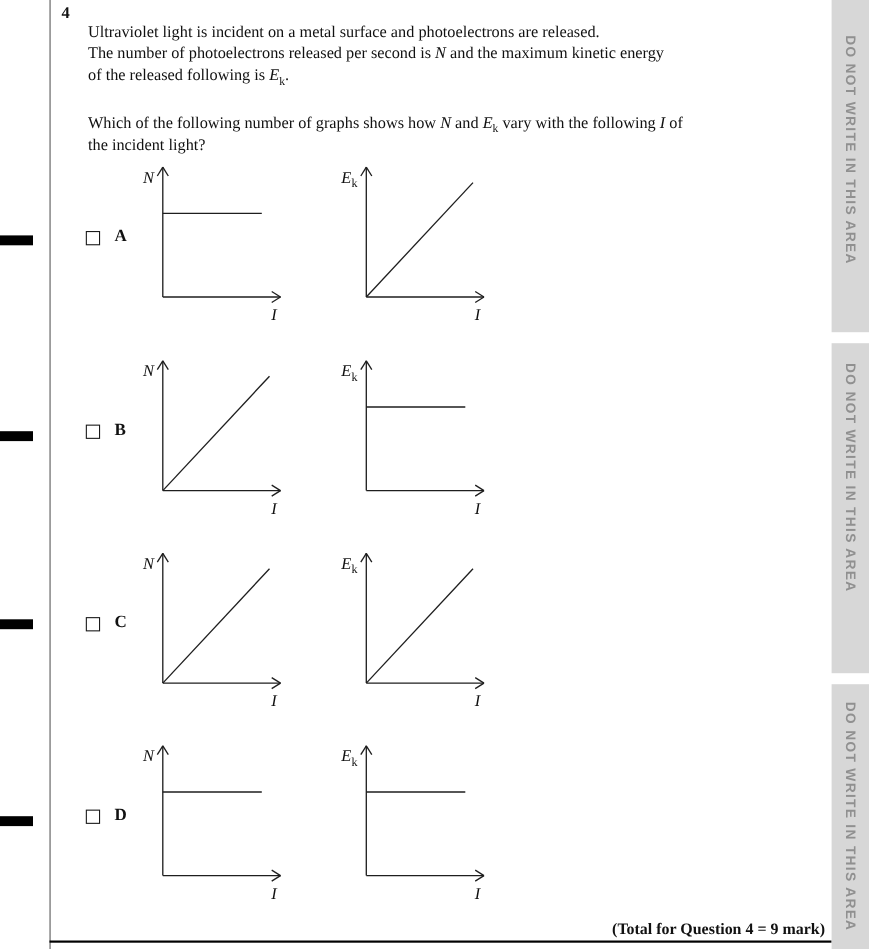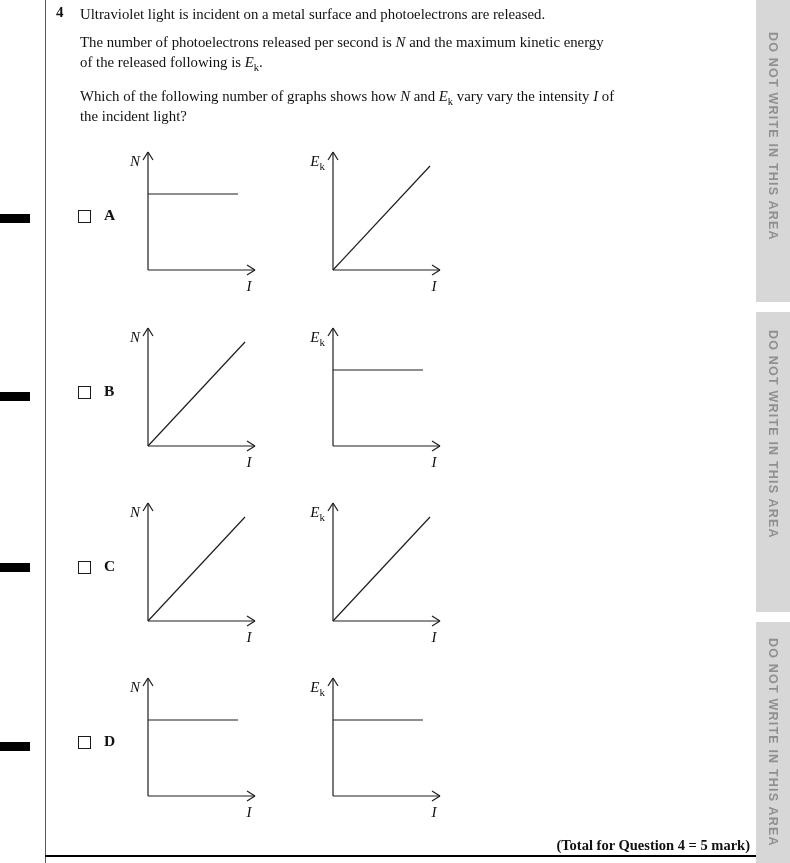--- a/index.html
+++ b/index.html
@@ -17,21 +17,21 @@
   }
   .bind-mark {
     position:absolute; left:0; width:30px; height:9px; background:#000;
   }
   .qnum {
     position:absolute; left:56px; top:4px;
     font-weight:bold; font-size:15px;
   }
   .qtext {
     position:absolute; left:80px; width:640px;
-    font-size:14.8px; line-height:19.5px;
+    font-size:14.8px; line-height:19.5px;margin-top:16px;
   }
   .it { font-style:italic; }
   sub { font-size:10.5px; line-height:0; }
   .option-row { position:absolute; left:60px; width:650px; height:172px; }
   .checkbox {
     position:absolute; left:18px; top:68px; width:13px; height:13px;
     border:1.3px solid #1a1a1a; background:#fff; display:inline-block;
   }
   .option-letter {
     position:absolute; left:44px; top:64px;
@@ -77,22 +77,22 @@
 
 <div class="bind-mark" style="top:214px"></div>
 <div class="bind-mark" style="top:392px"></div>
 <div class="bind-mark" style="top:563px"></div>
 <div class="bind-mark" style="top:742px"></div>
 
 <div class="vrule"></div>
 
 <span class="qnum">4</span>
 <div class="qtext" style="top:5px"><span>Ultraviolet light is incident on a metal surface and photoelectrons are released.</span></div>
-<div class="qtext" style="top:33px"><span>The number of photoelectrons released per second is </span><span class="it">N</span><span> and the maximum kinetic energy</span><br><span>of the released following is </span><span class="it">E</span><sub>k</sub><span>.</span></div>
-<div class="qtext" style="top:87px"><span>Which of the following number of graphs shows how </span><span class="it">N</span><span> and </span><span class="it">E</span><sub>k</sub><span> vary vary the intensity </span><span class="it">I</span><span> of</span><br><span>the incident light?</span></div>
+<div class="qtext" style="top:24px"><span>The number of photoelectrons released per second is </span><span class="it">N</span><span> and the maximum kinetic energy</span><br><span>of the released following is </span><span class="it">E</span><sub>k</sub><span>.</span></div>
+<div class="qtext" style="top:87px"><span>Which of the following number of graphs shows how </span><span class="it">N</span><span> and </span><span class="it">E</span><sub>k</sub><span> vary with the following </span><span class="it">I</span><span> of</span><br><span>the incident light?</span></div>
 
 <div id="options">
     <div class="option-row" style="top: 142px;">
       <span class="checkbox"></span>
       <span class="option-letter">A</span>
       <svg width="175" height="152" viewBox="0 0 175 152" class="graph" style="left: 50px;">
         <line x1="38" y1="128" x2="38" y2="10"></line>
         <line x1="33" y1="18" x2="38" y2="10"></line>
         <line x1="43" y1="18" x2="38" y2="10"></line>
         <line x1="38" y1="128" x2="145" y2="128"></line>
@@ -187,21 +187,21 @@
         <line x1="38" y1="128" x2="145" y2="128"></line>
         <line x1="137" y1="123" x2="145" y2="128"></line>
         <line x1="137" y1="133" x2="145" y2="128"></line>
         <line x1="38" y1="52" x2="128" y2="52"></line>
         <text x="30" y="24" text-anchor="end" class="axis-label">E<tspan dy="4" class="sub-label">k</tspan></text>
         <text x="139" y="149" text-anchor="middle" class="axis-label">I</text>
       </svg>
     </div>
   </div>
 
-<div class="footer-total">(Total for Question 4 = 5 mark)</div>
+<div class="footer-total">(Total for Question 4 = 9 mark)</div>
 <div class="bottom-line"></div>
 
 <div class="sidebar-seg seg-1">
   <span class="sidebar-text">DO NOT WRITE IN THIS AREA</span>
 </div>
 <div class="sidebar-seg seg-2">
   <span class="sidebar-text">DO NOT WRITE IN THIS AREA</span>
 </div>
 <div class="sidebar-seg seg-3">
   <span class="sidebar-text">DO NOT WRITE IN THIS AREA</span>

